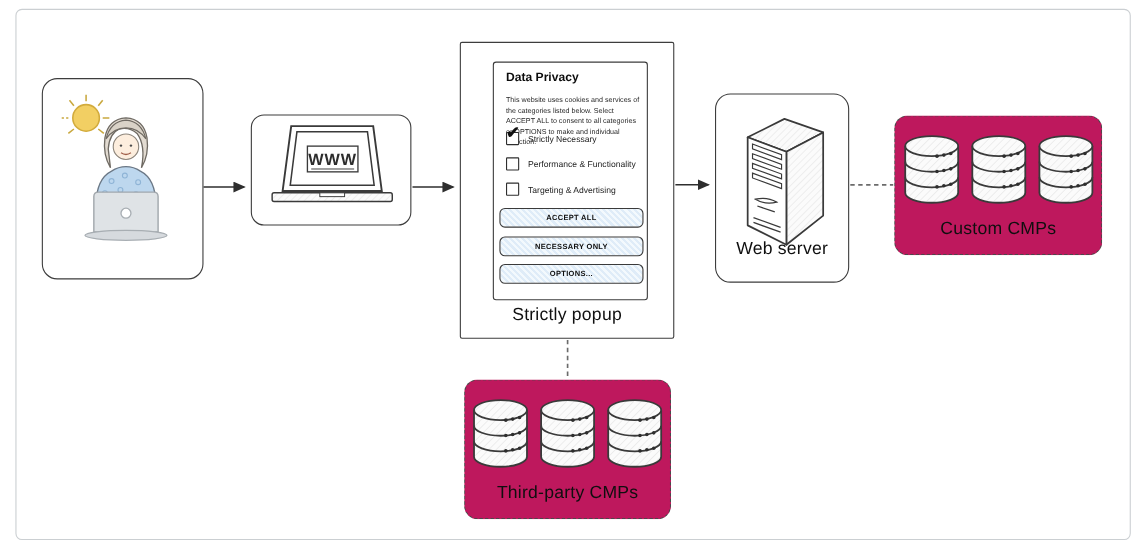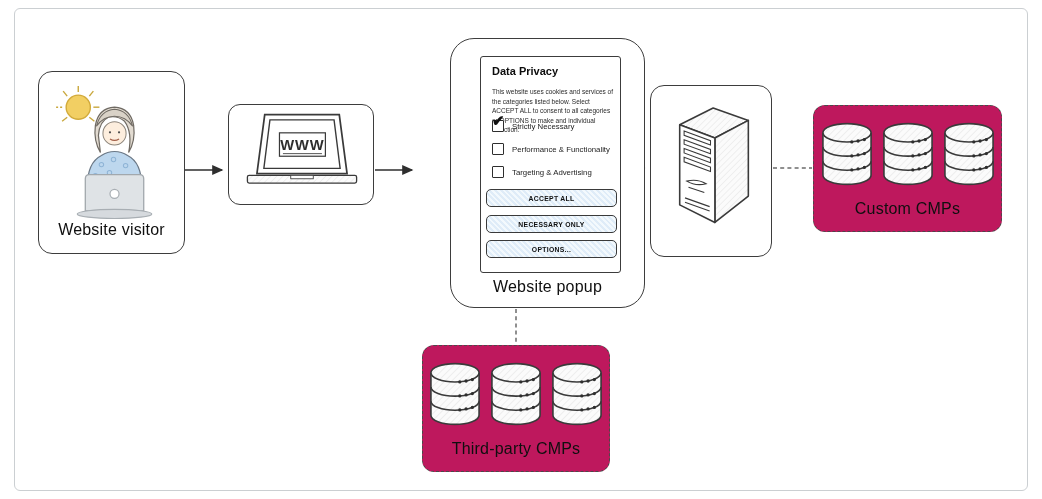--- a/index.html
+++ b/index.html
@@ -130,36 +130,35 @@
             <circle cx="76" cy="96" r="2.2"></circle>
         </g>
       </g>
 
       <g>
         <path d="M38,98 Q38,94 42,94 H92 Q96,94 96,98 V130 H38 Z" fill="#dfe3e6" stroke="#a2a8ad" stroke-width="1.3"></path>
         <circle cx="67" cy="113" r="4.5" fill="#ffffff" stroke="#a8aeb3" stroke-width="1.2"></circle>
         <ellipse cx="67" cy="133" rx="37" ry="4.5" fill="#d6dade" stroke="#a8aeb3" stroke-width="1.2"></ellipse>
       </g>
     </svg>
-    <div class="node-label" style="bottom:14px;">Website visitor</div>
   </div>
 
   <div class="node" style="left:228px;top:104px;width:146px;height:101px;border-radius:12px;">
     <svg viewBox="0 0 150 100" style="position:absolute;left:8px;top:6px;width:130px;height:87px;">
       <polygon points="32,4 118,4 127,72 23,72" fill="#ffffff" stroke="#3a3a3a" stroke-width="2"></polygon>
       <polygon points="38,10 112,10 119,66 31,66" fill="#ffffff" stroke="#3a3a3a" stroke-width="1.6"></polygon>
       <rect x="49" y="25" width="53" height="27" fill="#ffffff" stroke="#3a3a3a" stroke-width="1.4"></rect>
       <text x="75.5" y="45" text-anchor="middle" font-size="17" font-weight="bold" font-family="Liberation Sans, sans-serif" letter-spacing="1" fill="#2d2d2d">WWW</text>
       <line x1="53" y1="49" x2="98" y2="49" stroke="#3a3a3a" stroke-width="1"></line>
       <rect x="12" y="74" width="126" height="9" rx="2" fill="url(#hatchG)" stroke="#3a3a3a" stroke-width="1.5"></rect>
       <rect x="62" y="74" width="26" height="4" fill="#ffffff" stroke="#3a3a3a" stroke-width="1"></rect>
     </svg>
   </div>
 
-  <div class="node" style="left:418px;top:38px;width:195px;height:270px;border-radius:24px;margin-left:32px;">
+  <div class="node" style="left:418px;top:38px;width:195px;height:270px;border-radius:2px;">
     <div id="consent-card">
       <div id="consent-title">Data Privacy</div>
       <div id="consent-body">This website uses cookies and services of the categories listed below. Select ACCEPT ALL to consent to all categories or OPTIONS to make and individual selection.</div>
 
       <div class="cb-row" style="top:62px;">
         <span class="cb-box">
             <span class="cb-check">✔</span>
           </span>
         <span class="cb-label">Strictly Necessary</span>
       </div>
@@ -169,21 +168,21 @@
       </div>
       <div class="cb-row" style="top:108px;">
         <span class="cb-box"></span>
         <span class="cb-label">Targeting &amp; Advertising</span>
       </div>
 
       <div class="dlg-btn" style="top:132px;">ACCEPT ALL</div>
       <div class="dlg-btn" style="top:158px;">NECESSARY ONLY</div>
       <div class="dlg-btn" style="top:183px;">OPTIONS...</div>
     </div>
-    <div class="node-label" style="bottom:11px;">Website popup</div>
+    <div class="node-label" style="bottom:11px;">Strictly popup</div>
   </div>
 
   <div class="node" style="left:650px;top:85px;width:122px;height:172px;">
     <svg viewBox="0 0 110 150" style="position:absolute;left:11px;top:8px;width:97px;height:132px;">
       <g stroke="#3a3a3a" stroke-width="1.8" stroke-linejoin="round">
         <polygon points="20,35 58,16 98,30 60,50" fill="url(#hatchG)"></polygon>
         <polygon points="60,50 98,30 98,116 60,146" fill="url(#hatchG)"></polygon>
         <polygon points="20,35 60,50 60,146 20,126" fill="#ffffff"></polygon>
       </g>
       <g stroke="#3a3a3a" stroke-width="1.2" fill="#ffffff">
@@ -192,20 +191,21 @@
         <polygon points="25,62 55,73 55,78 25,67"></polygon>
         <polygon points="25,72 55,83 55,88 25,77"></polygon>
       </g>
       <g stroke="#3a3a3a" stroke-width="1.3" fill="none">
         <path d="M28,99 Q38,105 50,102 Q40,96 28,99 Z" fill="#ffffff"></path>
         <line x1="30" y1="106" x2="48" y2="112"></line>
         <line x1="26" y1="118" x2="54" y2="128"></line>
         <line x1="26" y1="123" x2="54" y2="133"></line>
       </g>
     </svg>
+    <div class="node-label" style="bottom:20px;">Web server</div>
   </div>
 
   <div class="dashed-box" style="left:813px;top:105px;width:189px;height:127px;">
     <div class="db-row" style="top:16px;">
       <svg class="db" viewBox="0 0 54 66">
           <use href="#db-icon"></use>
         </svg>
       <svg class="db" viewBox="0 0 54 66">
           <use href="#db-icon"></use>
         </svg>

